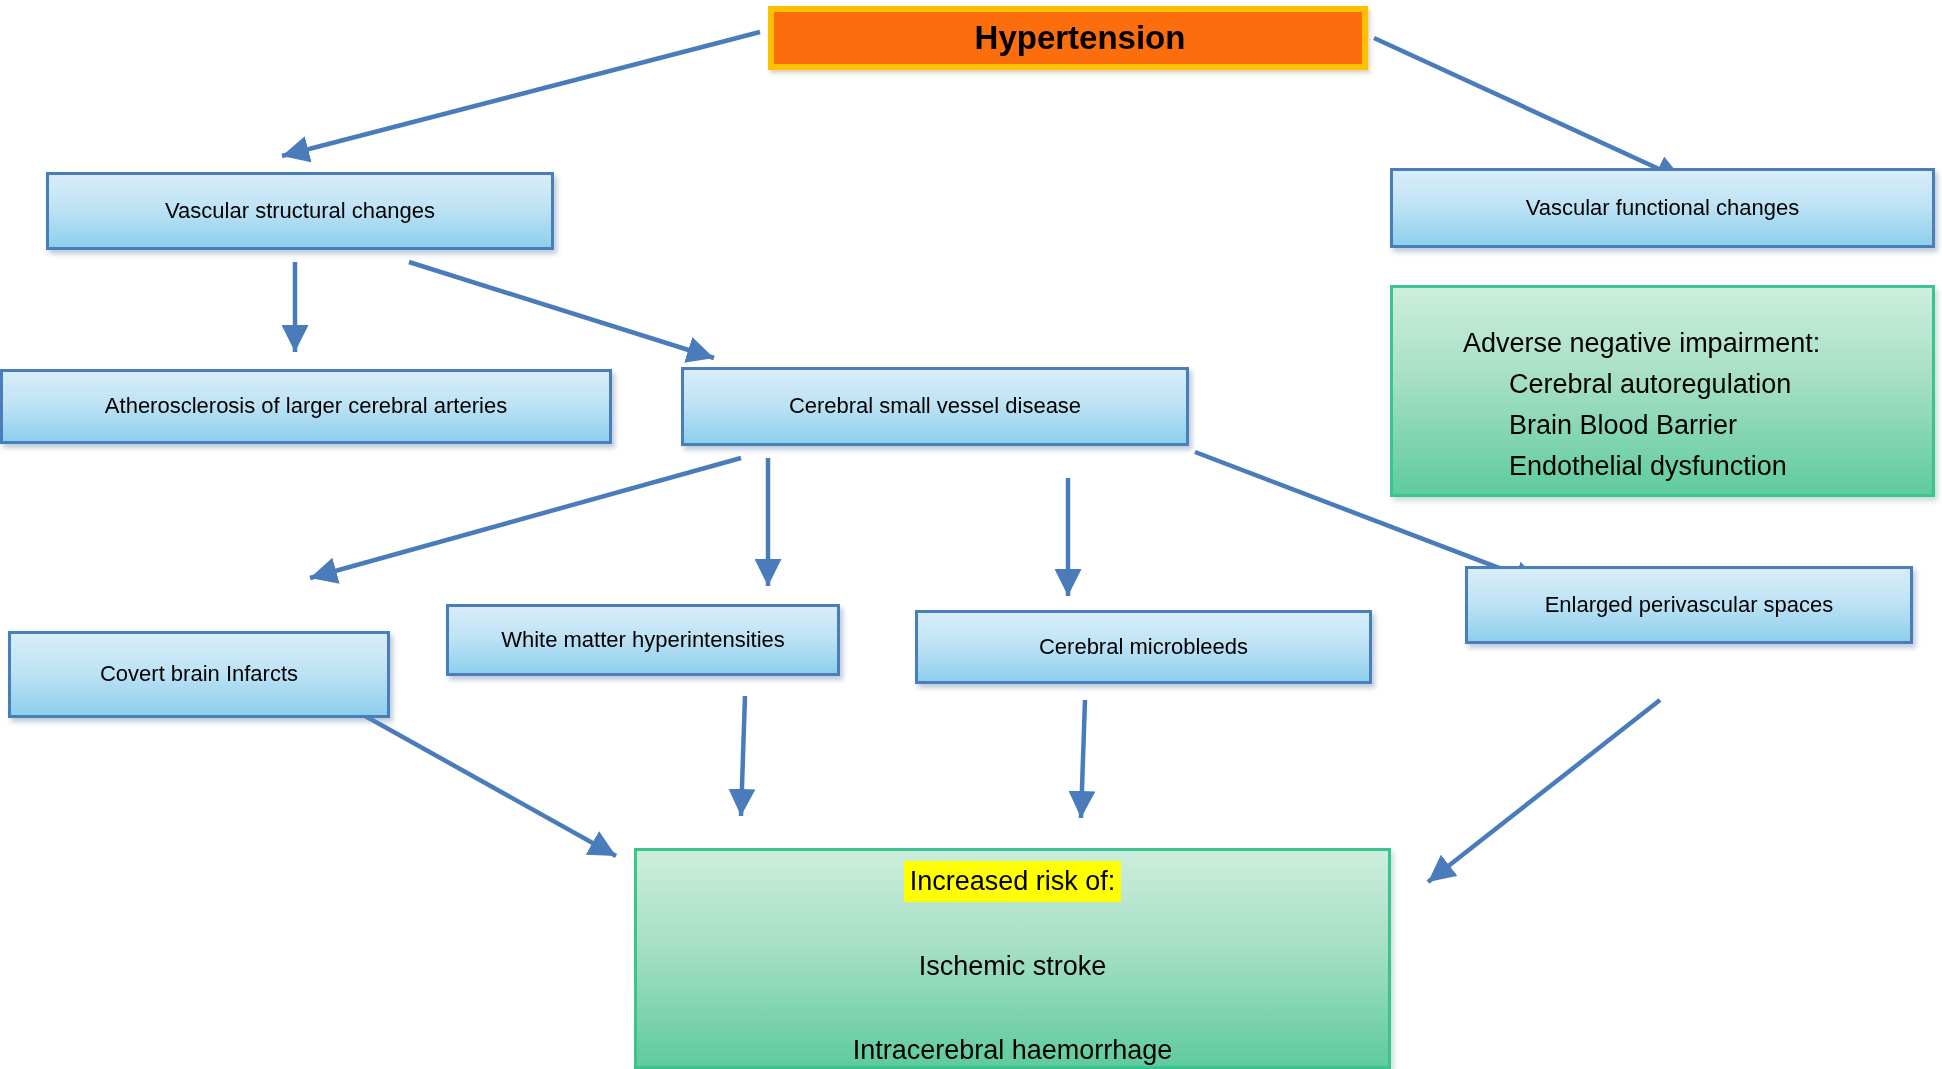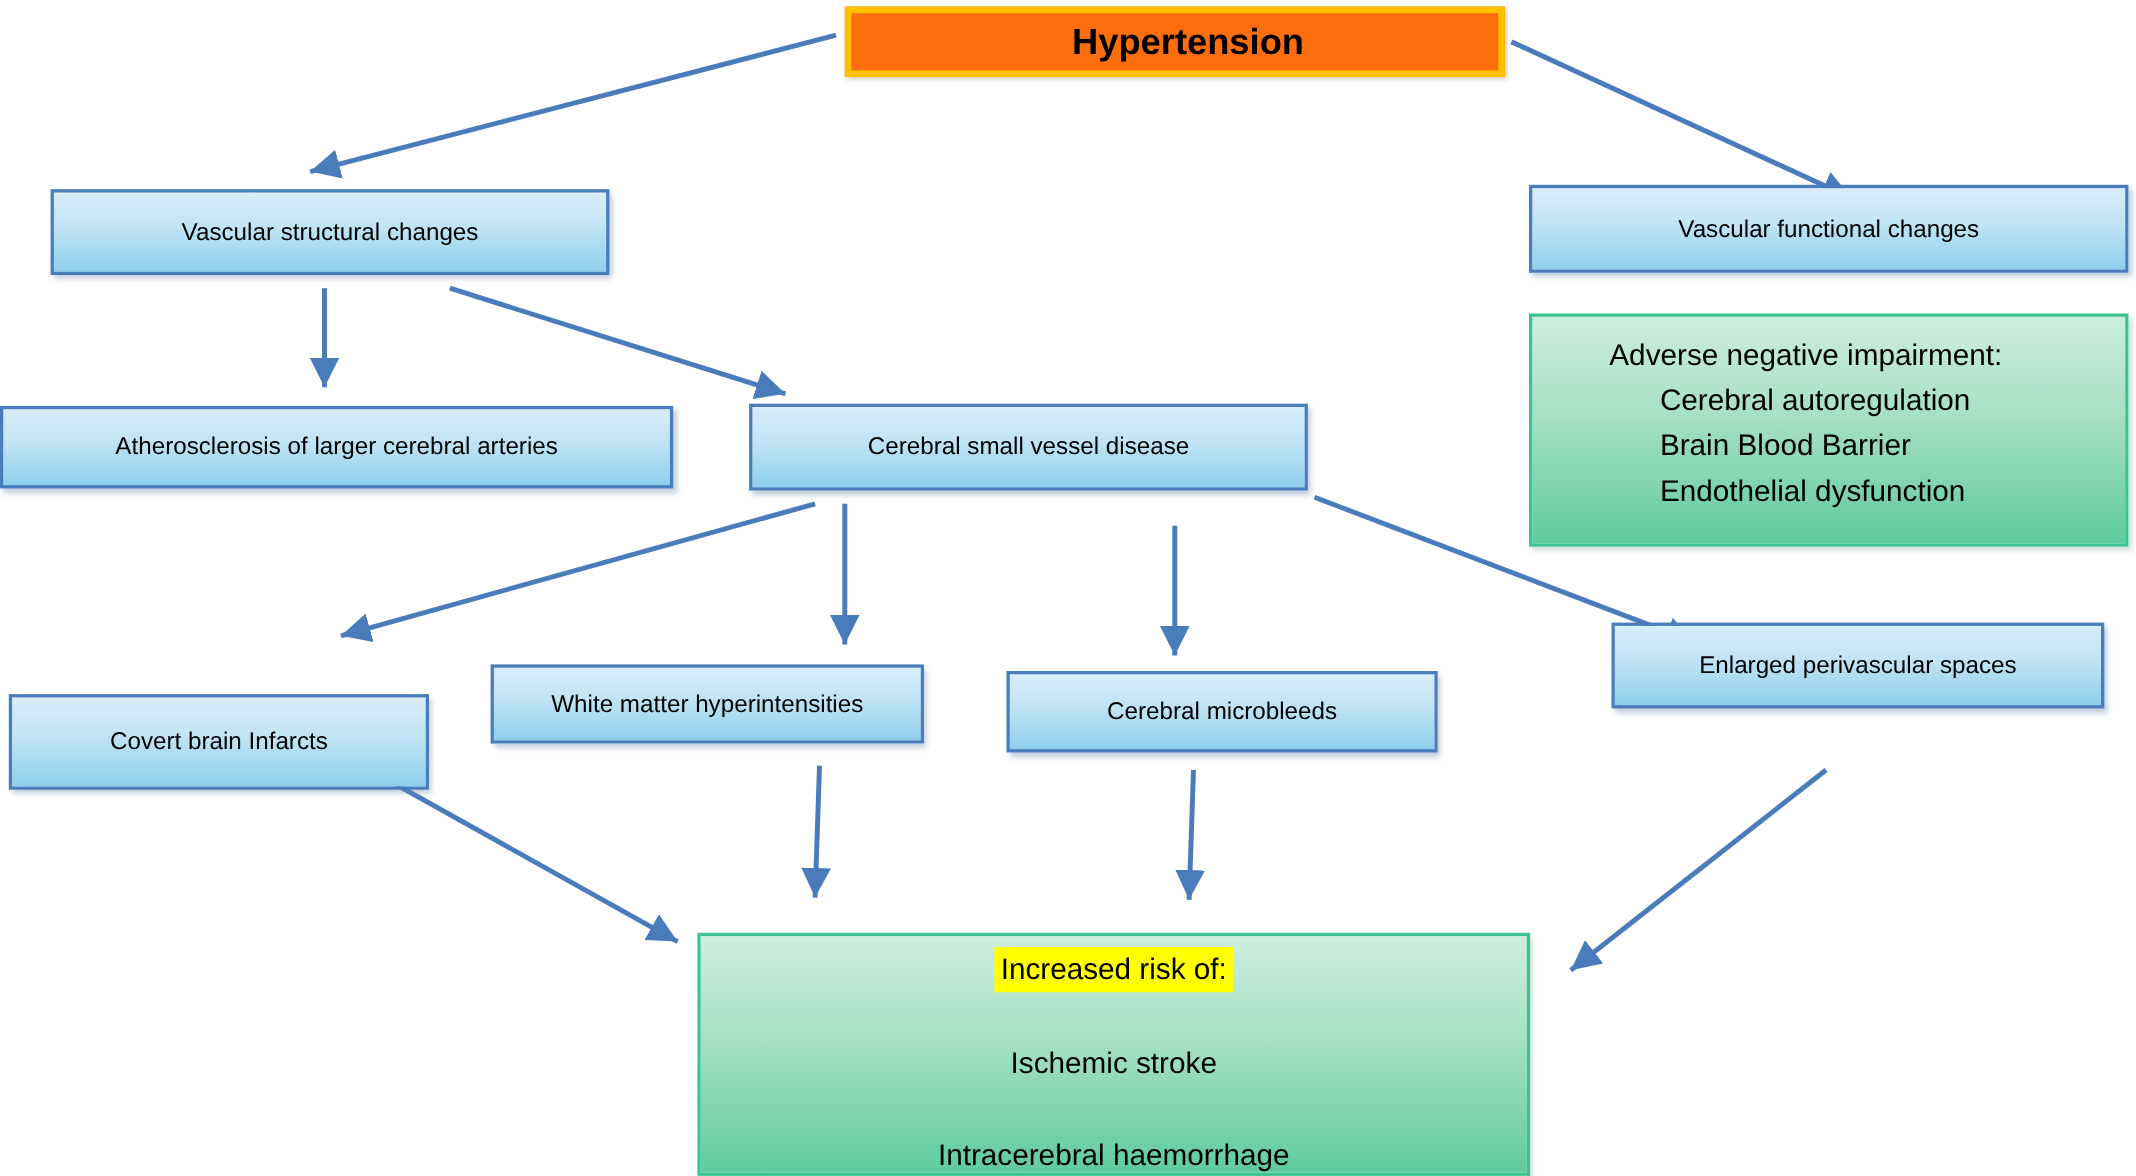--- a/index.html
+++ b/index.html
@@ -49,27 +49,27 @@
   
   #node-hypertension        { left: 768px;  top: 6px;    width: 600px; height: 64px; }
   #node-structural          { left: 46px;   top: 172px;  width: 508px; height: 78px; }
   #node-functional          { left: 1390px; top: 168px;  width: 545px; height: 80px; }
   #node-atherosclerosis     { left: 0px;    top: 369px;  width: 612px; height: 75px; }
   #node-csvd                { left: 681px;  top: 367px;  width: 508px; height: 79px; }
   #node-adverse             { left: 1390px; top: 285px;  width: 545px; height: 212px;
                               display: block; text-align: left; padding: 14px 10px 0 44px; }
   #node-covert              { left: 8px;    top: 631px;  width: 382px; height: 87px; }
   #node-wmh                 { left: 446px;  top: 604px;  width: 394px; height: 72px; }
-  #node-microbleeds         { left: 915px;  top: 610px;  width: 392px; height: 74px; }
+  #node-microbleeds         { left: 915px;  top: 610px;  width: 457px; height: 74px; }
   #node-epvs                { left: 1465px; top: 566px;  width: 448px; height: 78px; justify-content: center; }
   #node-risk                { left: 634px;  top: 848px;  width: 757px; height: 221px;
                               display: block; text-align: center; padding-top: 10px; }
   .multi-line { font-size: 27px; }
   .multi-line .line { display: block; line-height: 41px; }
-  #node-adverse .title { display: block; line-height: 42px; padding-left: 26px; }
+  #node-adverse .title { display: block; line-height: 42px; padding-left: 26px; margin-top: 20px; }
   #node-adverse .line  { padding-left: 72px; line-height: 41px; }
   #node-risk .title {
     display: inline-block;
     background: #ffff00;
     line-height: 41px;
     padding: 0 6px;
   }
   #node-risk .line { line-height: 40px; margin-top: 44px; }
 </style>
 </head>

